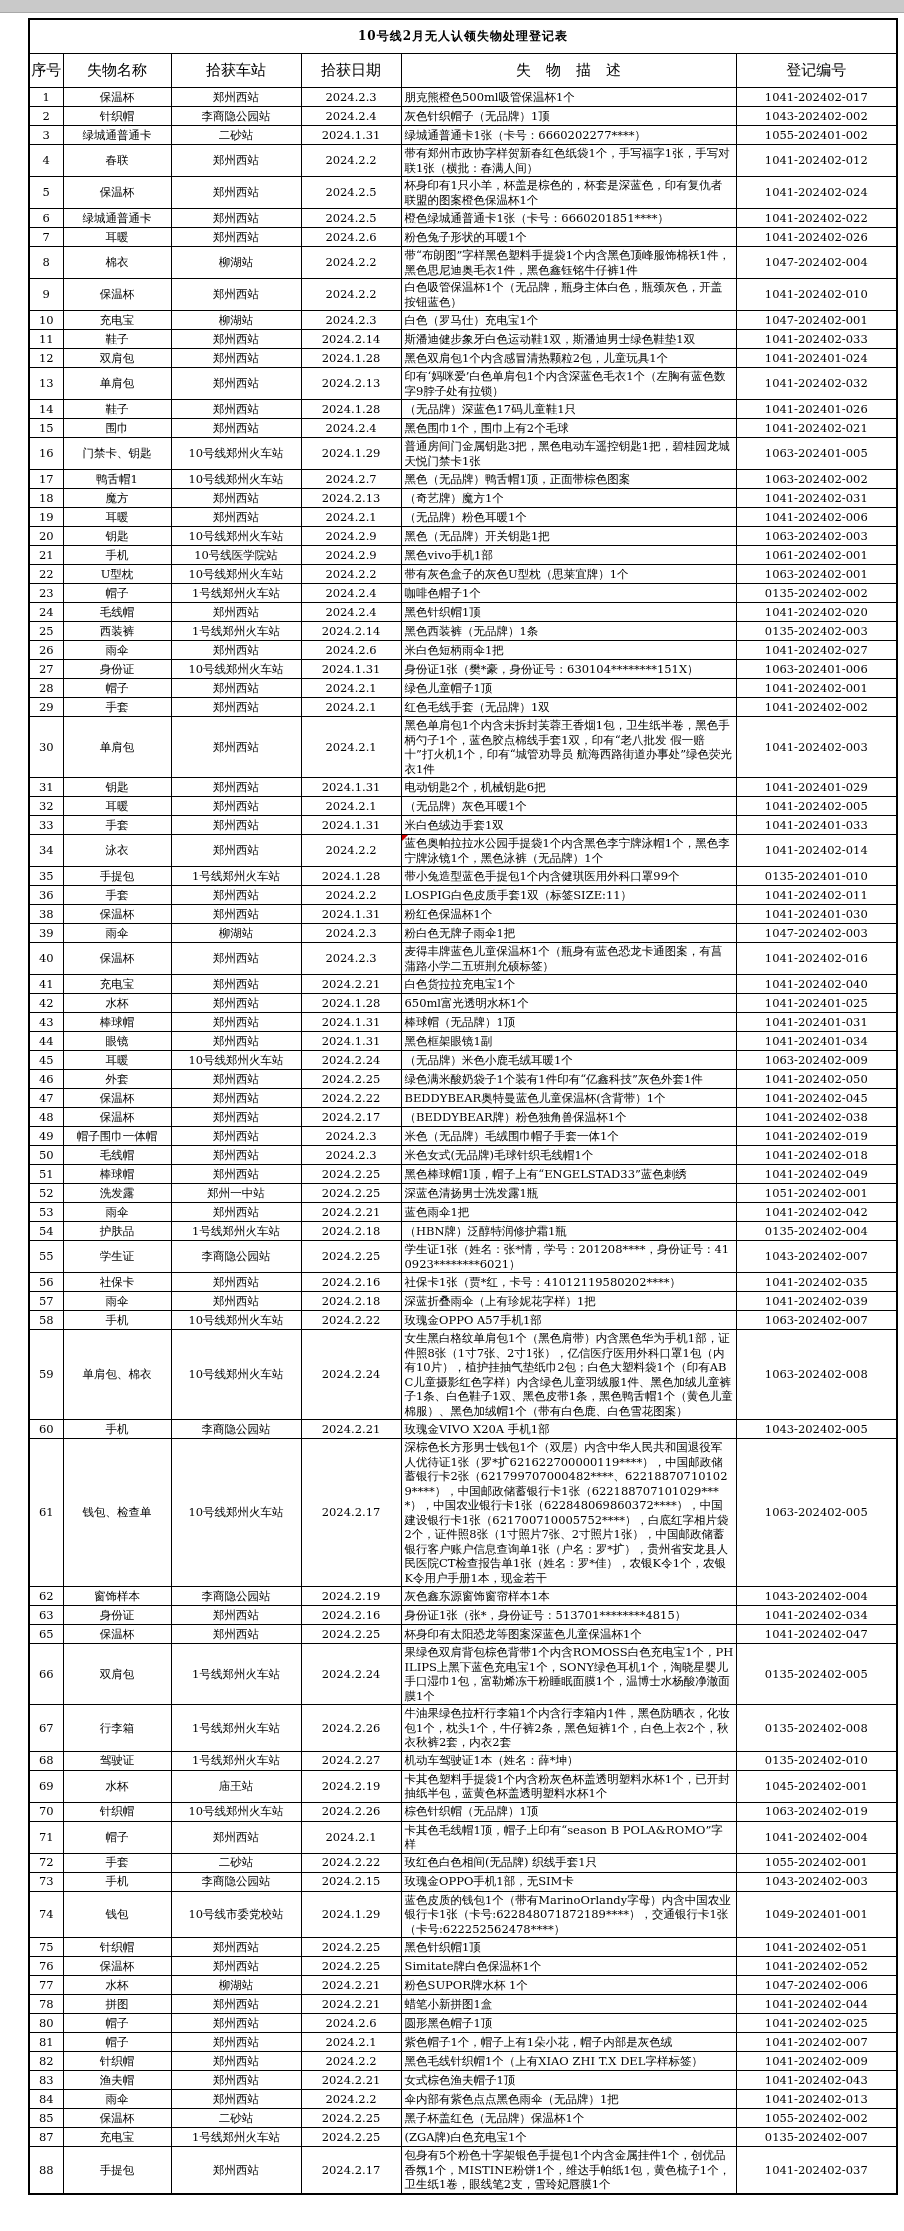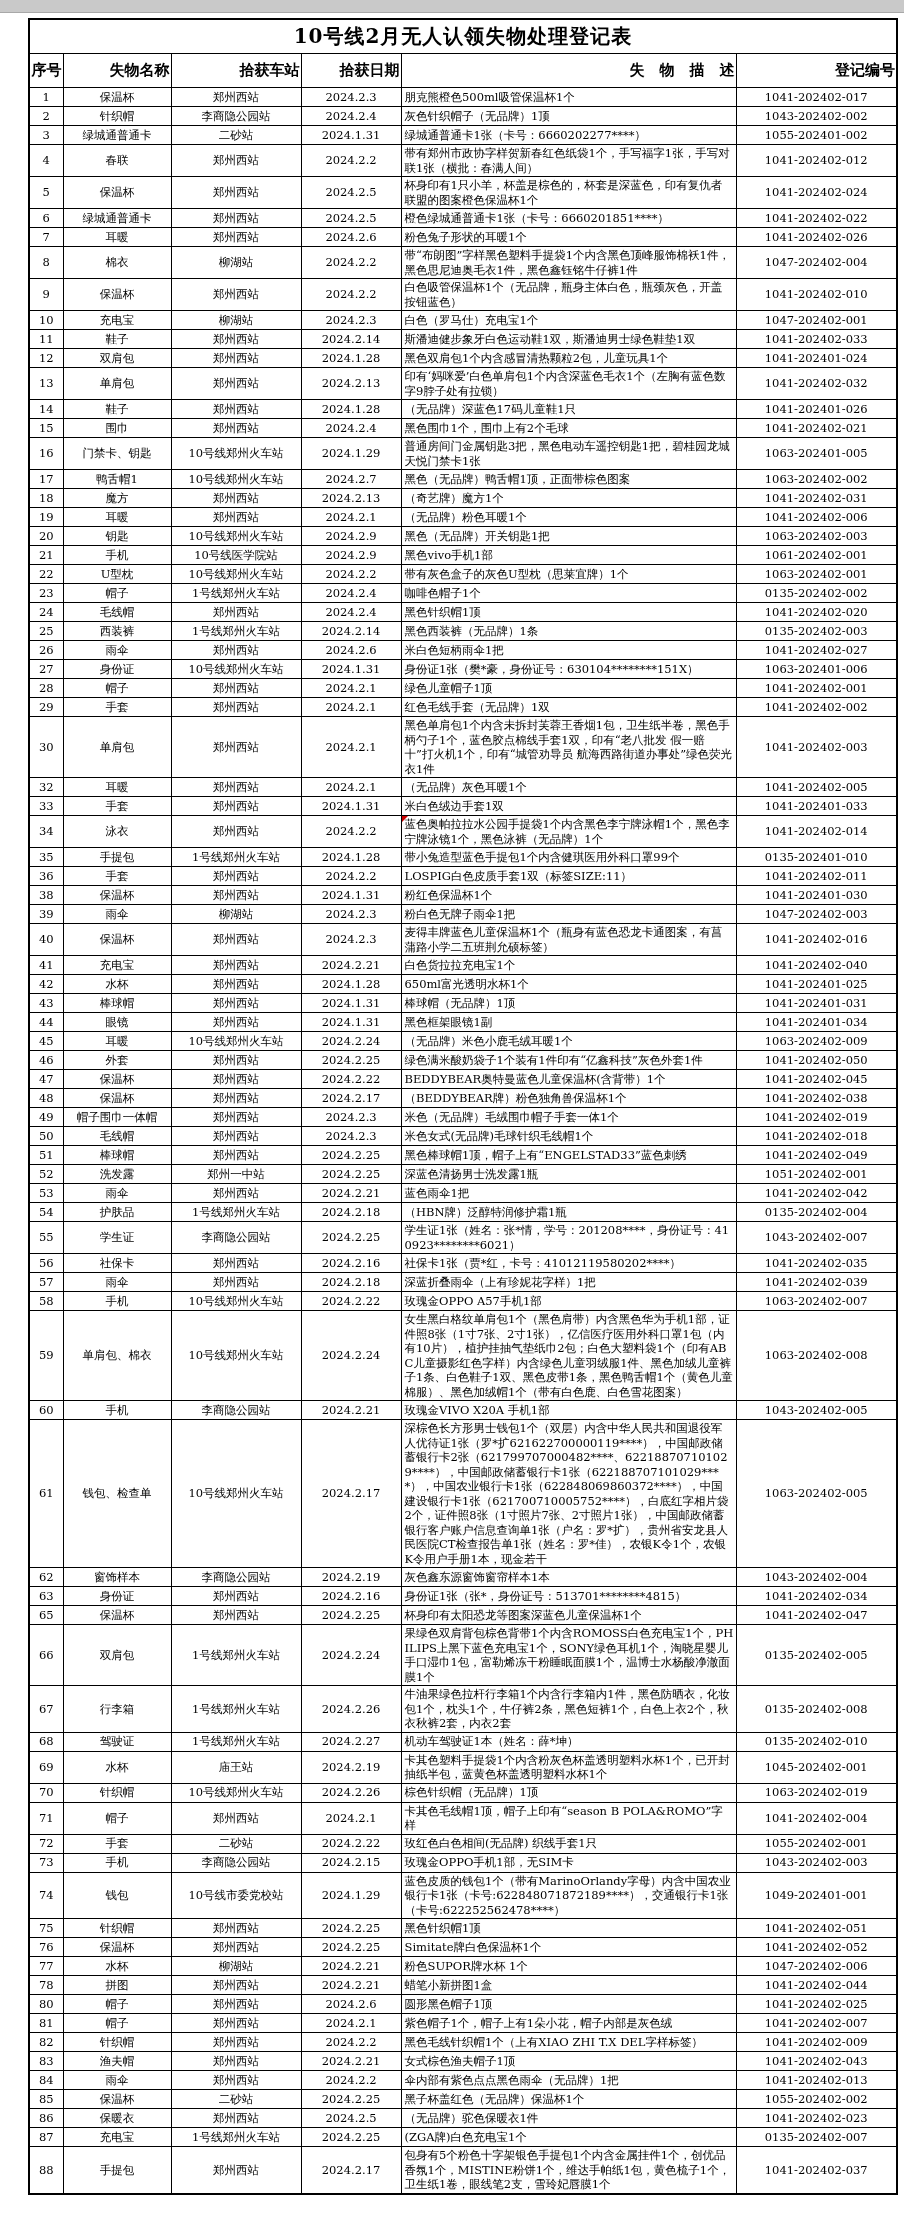--- a/index.html
+++ b/index.html
@@ -1,22 +1,22 @@
 <!DOCTYPE html>
 <html><head>
 <meta charset="utf-8">
 <style>
   html,body { margin:0; padding:0; background:#ffffff; }
   body { width:904px; font-family:"DejaVu Serif","Liberation Serif",serif; color:#000; }
   .top-edge { width:904px; height:12px; background:#c9c9c9; border-bottom:1px solid #a8a8a8; }
   .sheet { margin:5px 0 0 28px; }
   table { border-collapse:collapse; table-layout:fixed; width:868px; border:2px solid #000; }
   th,td { border:1px solid #000; overflow:hidden; word-break:break-all; vertical-align:middle; }
-  .title-row th { height:31px; font-size:20px; font-weight:bold; letter-spacing:1px; }
-  .header-row th { height:31px; font-size:15px; font-weight:bold; text-align:right; }
+  .title-row th { height:31px; font-size:12px; font-weight:bold; letter-spacing:1px; }
+  .header-row th { height:31px; font-size:15px; font-weight:normal; text-align:center; }
   tbody td { font-size:11.5px; line-height:14.5px; padding:1px 2px; height:16px; }
   td.c0,td.c1,td.c2,td.c3,td.c5 { text-align:center; }
   td.c4 { text-align:left; position:relative; padding-left:3px; }
   col.w0{width:34px} col.w1{width:108px} col.w2{width:130px} col.w3{width:100px} col.w4{width:335px} col.w5{width:161px}
   .comment-marker { position:absolute; top:0; left:0; width:0; height:0;
     border-left:6px solid #cc0000; border-bottom:6px solid transparent; }
 </style>
 </head>
 <body>
 
@@ -280,20 +280,28 @@
         </tr>
         <tr>
           <td class="c0">30</td>
           <td class="c1">单肩包</td>
           <td class="c2">郑州西站</td>
           <td class="c3">2024.2.1</td>
           <td class="c4">黑色单肩包1个内含未拆封芙蓉王香烟1包，卫生纸半卷，黑色手柄勺子1个，蓝色胶点棉线手套1双，印有“老八批发 假一赔十”打火机1个，印有“城管劝导员 航海西路街道办事处”绿色荧光衣1件</td>
           <td class="c5">1041-202402-003</td>
         </tr>
         <tr>
+          <td class="c0">31</td>
+          <td class="c1">钥匙</td>
+          <td class="c2">郑州西站</td>
+          <td class="c3">2024.1.31</td>
+          <td class="c4">电动钥匙2个，机械钥匙6把</td>
+          <td class="c5">1041-202401-029</td>
+        </tr>
+        <tr>
           <td class="c0">32</td>
           <td class="c1">耳暖</td>
           <td class="c2">郑州西站</td>
           <td class="c3">2024.2.1</td>
           <td class="c4">（无品牌）灰色耳暖1个</td>
           <td class="c5">1041-202402-005</td>
         </tr>
         <tr>
           <td class="c0">33</td>
           <td class="c1">手套</td>
@@ -688,28 +696,20 @@
         </tr>
         <tr>
           <td class="c0">85</td>
           <td class="c1">保温杯</td>
           <td class="c2">二砂站</td>
           <td class="c3">2024.2.25</td>
           <td class="c4">黑子杯盖红色（无品牌）保温杯1个</td>
           <td class="c5">1055-202402-002</td>
         </tr>
         <tr>
-          <td class="c0">86</td>
-          <td class="c1">保暖衣</td>
-          <td class="c2">郑州西站</td>
-          <td class="c3">2024.2.5</td>
-          <td class="c4">（无品牌）驼色保暖衣1件</td>
-          <td class="c5">1041-202402-023</td>
-        </tr>
-        <tr>
           <td class="c0">87</td>
           <td class="c1">充电宝</td>
           <td class="c2">1号线郑州火车站</td>
           <td class="c3">2024.2.25</td>
           <td class="c4">(ZGA牌)白色充电宝1个</td>
           <td class="c5">0135-202402-007</td>
         </tr>
         <tr>
           <td class="c0">88</td>
           <td class="c1">手提包</td>

